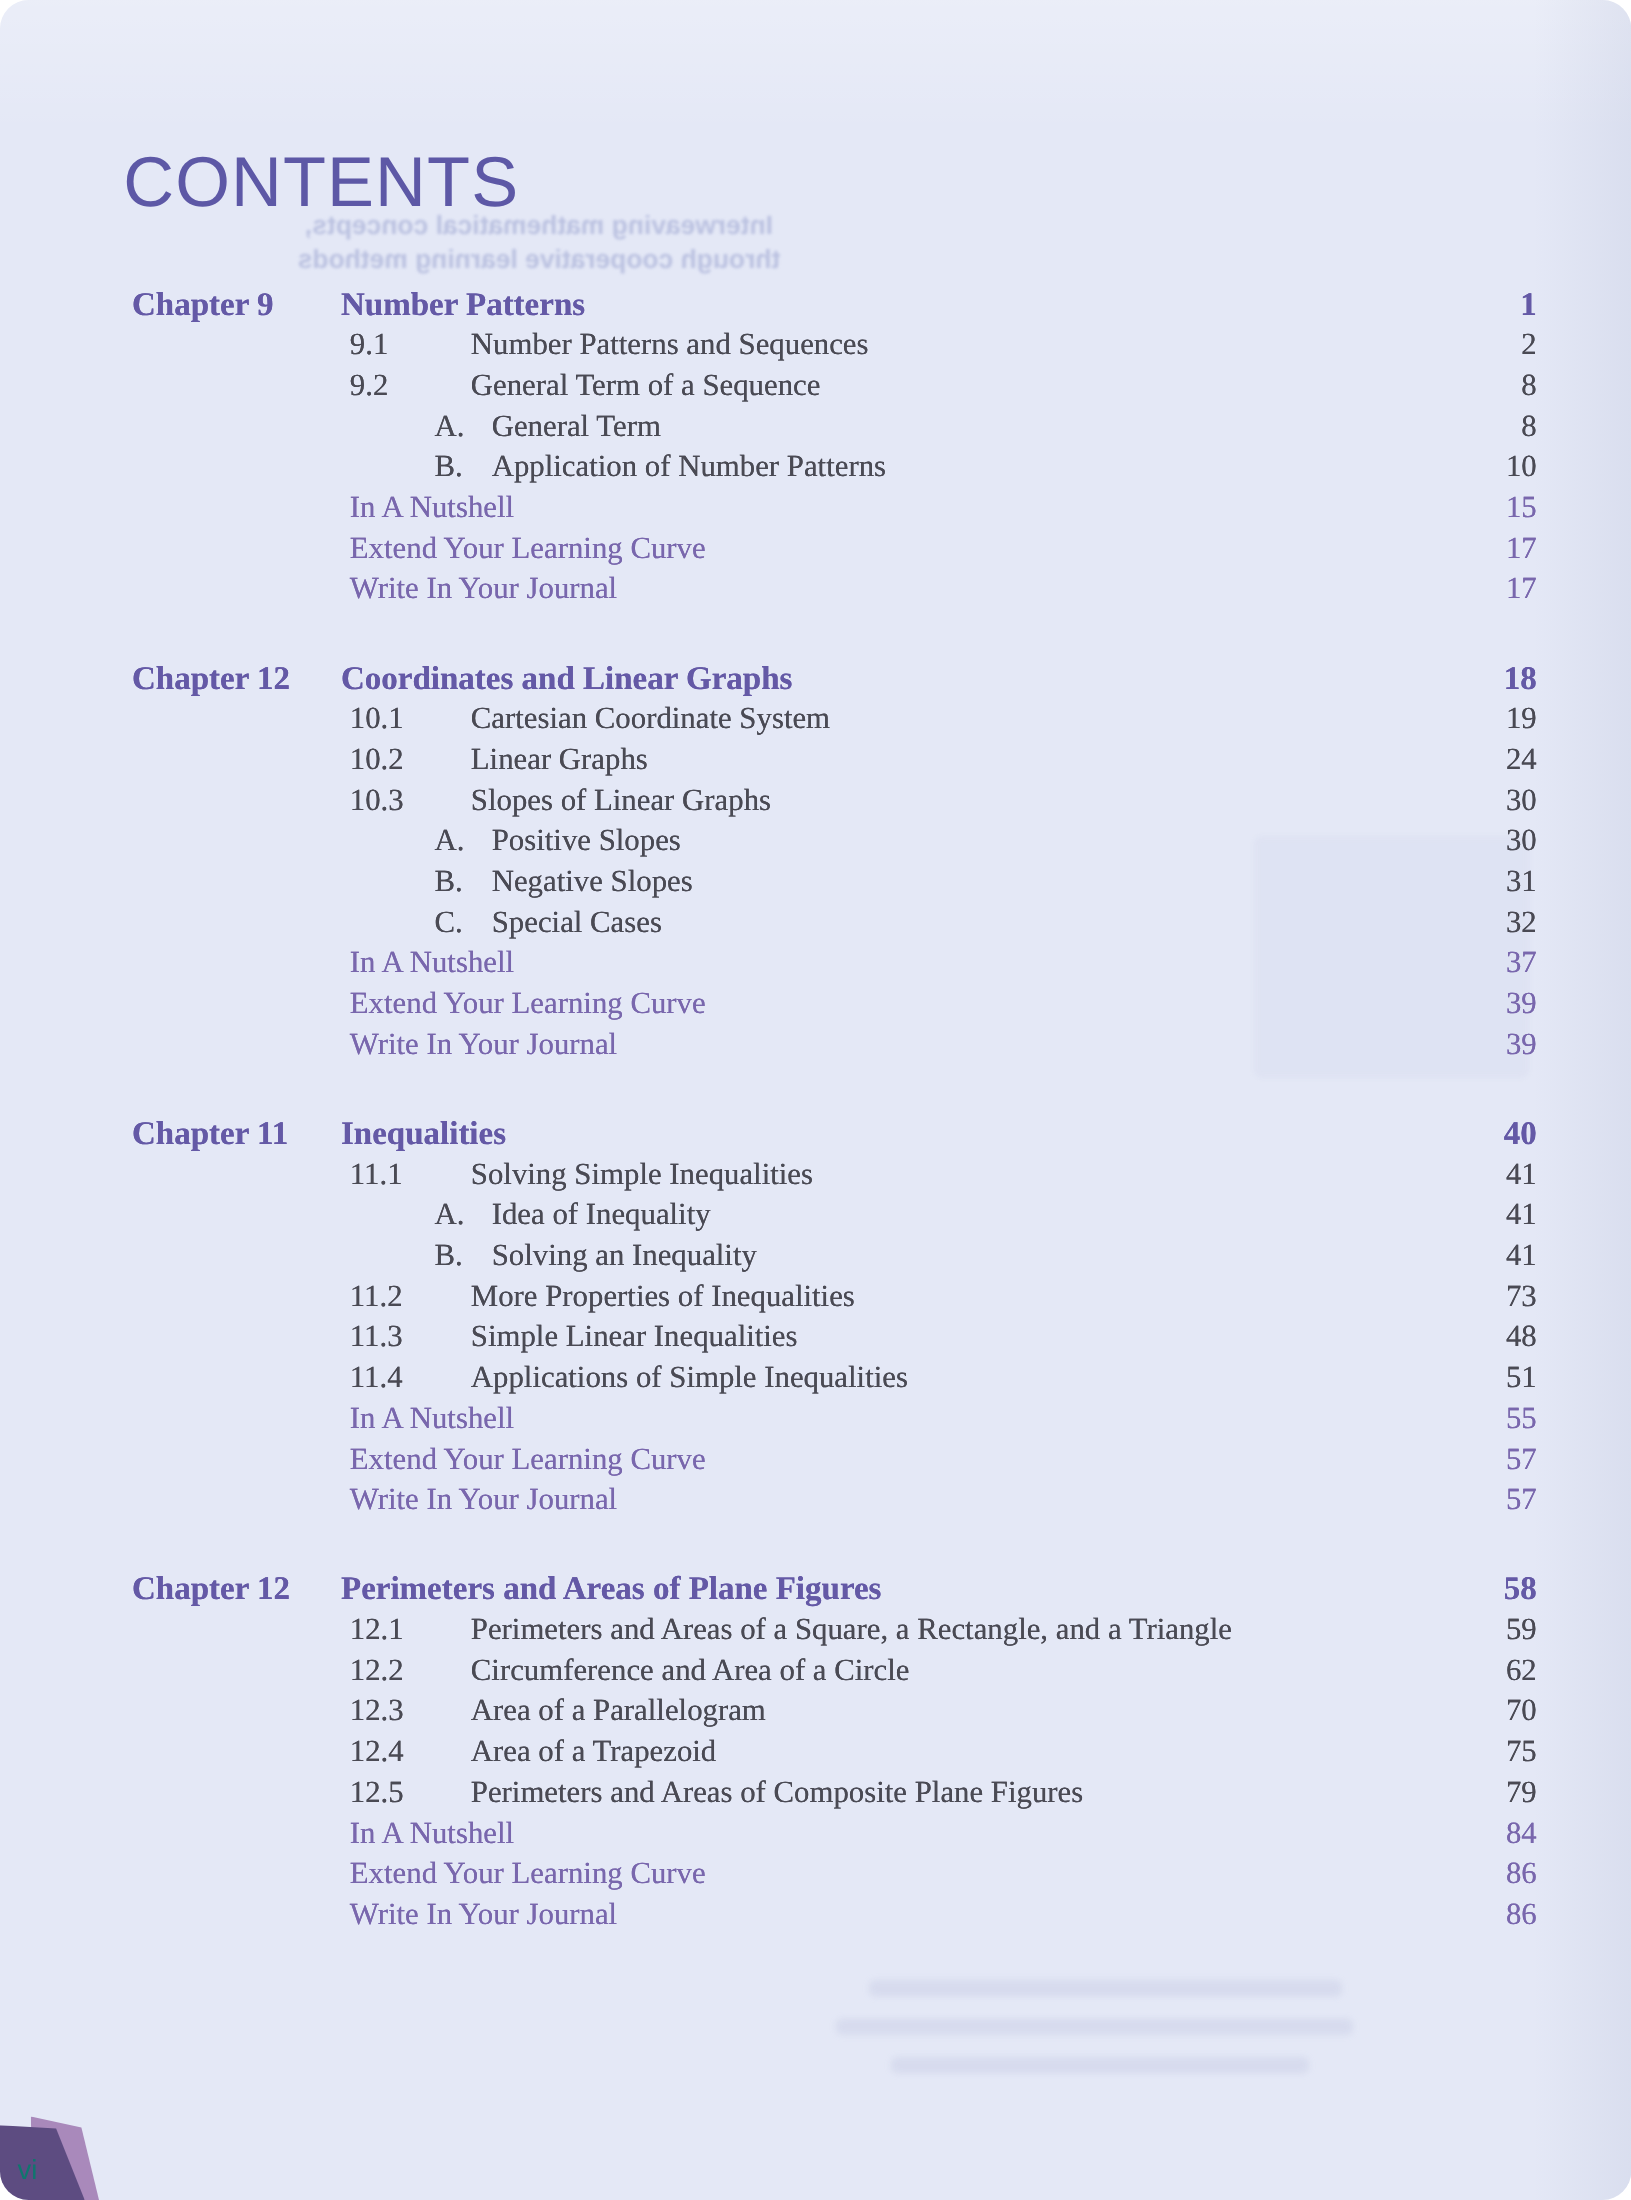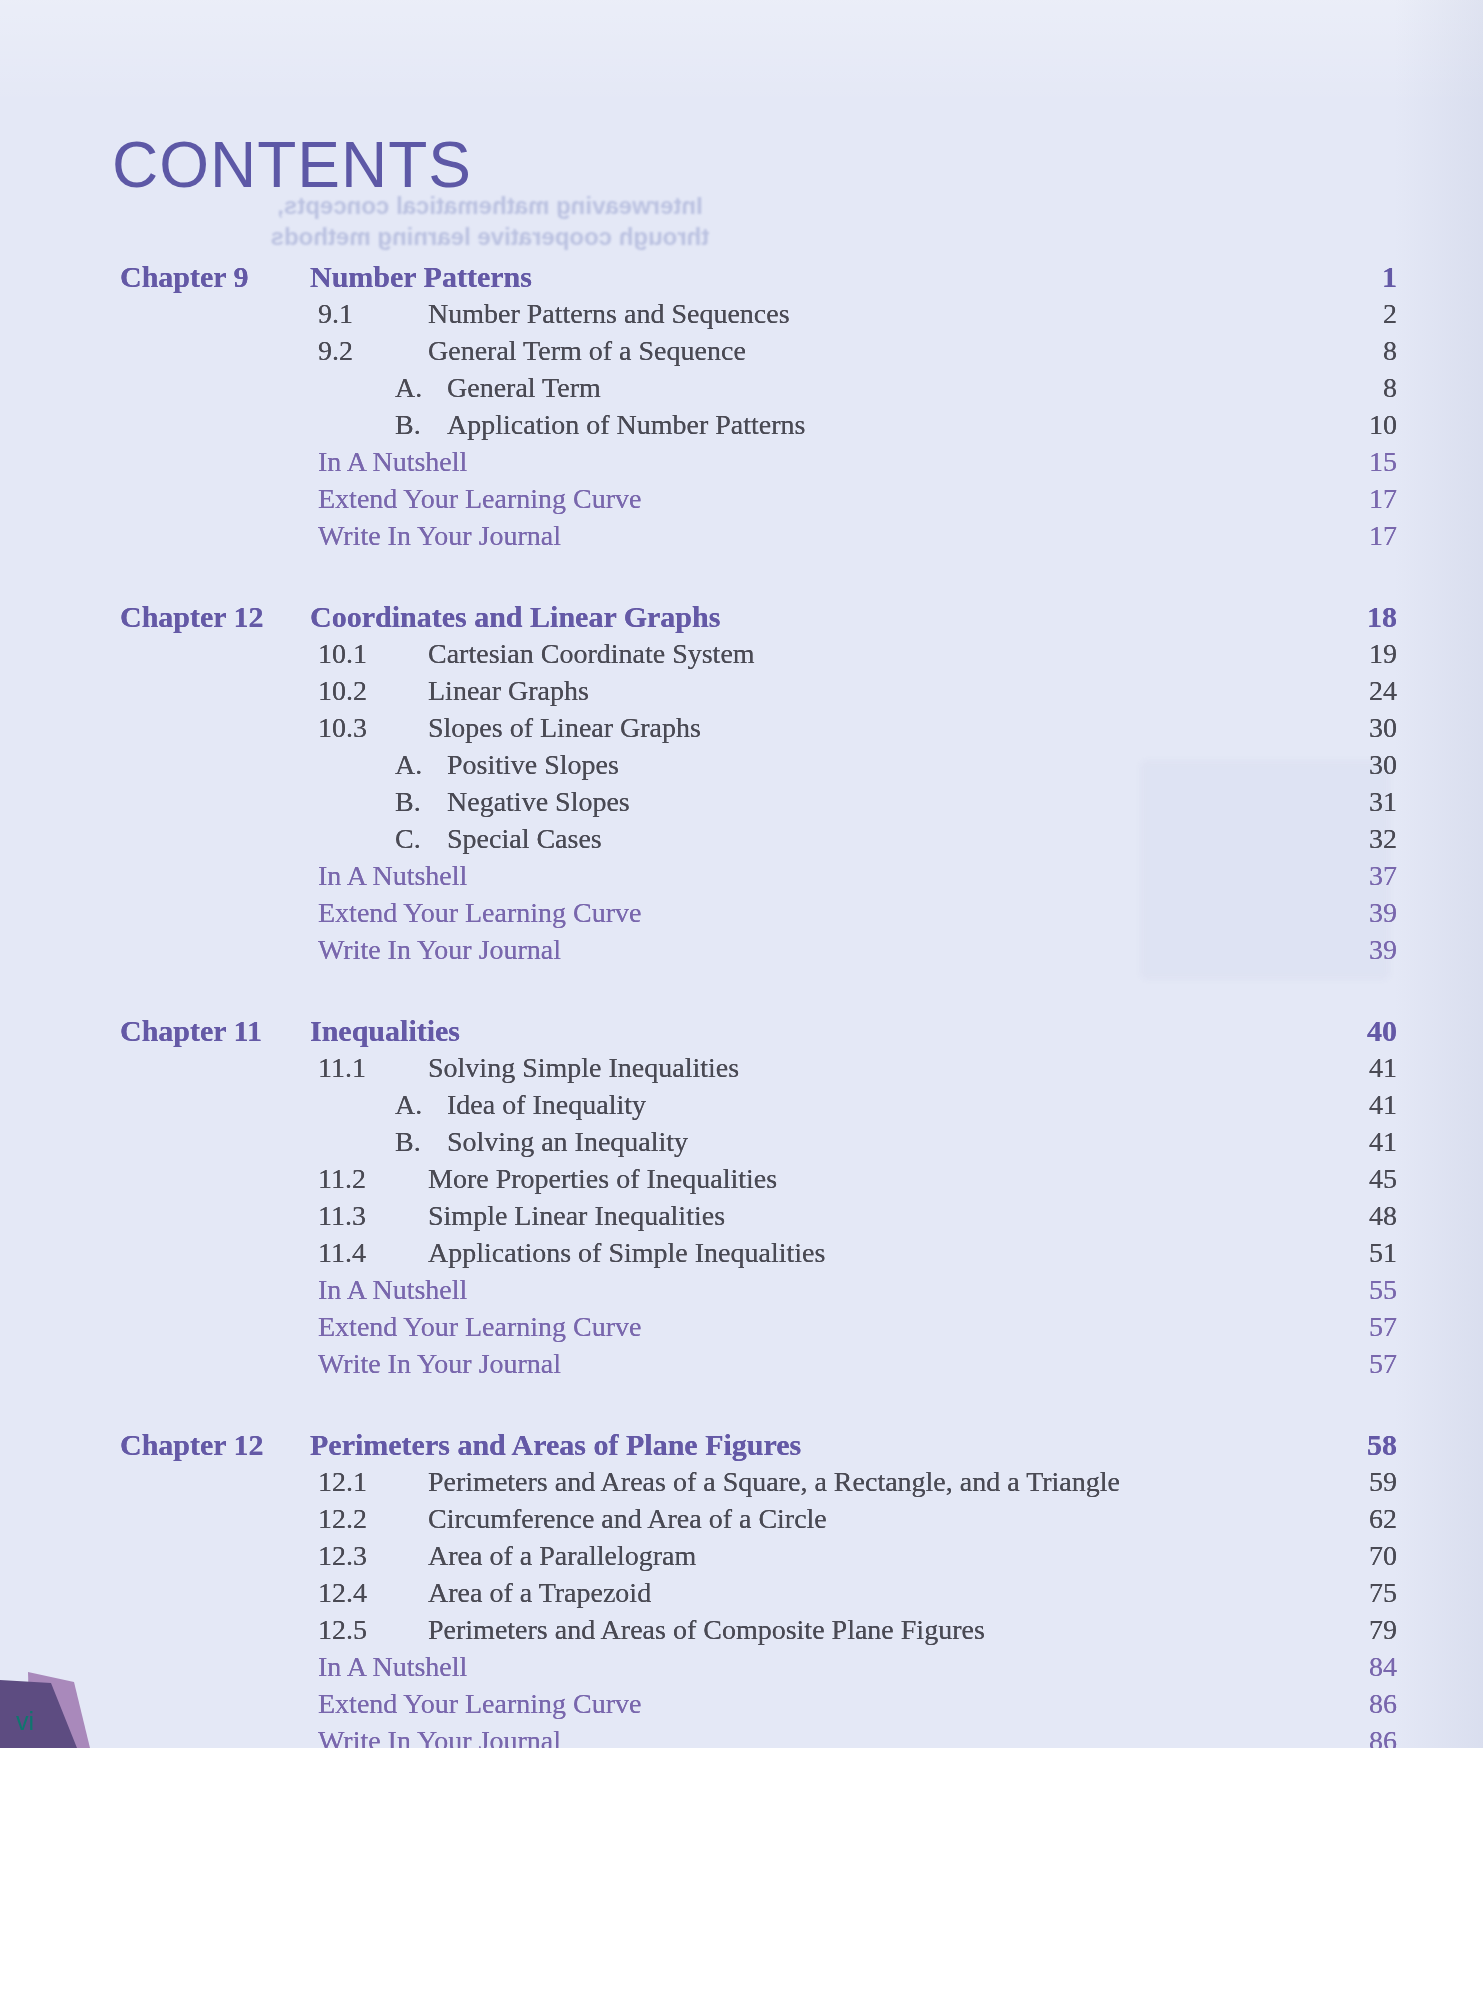--- a/index.html
+++ b/index.html
@@ -1,21 +1,22 @@
 <!DOCTYPE html>
 <html><head>
 <meta charset="utf-8">
 <style>
   html,body{margin:0;padding:0;}
   .page{
     position:relative;
-    width:1483px;height:1748px;
+    width:1483px;height:2000px;
     background:#e4e8f6;
     overflow:hidden;
     font-family:"Liberation Serif", serif;
+    border-radius:26px;
   }
   
   .page::before{
     content:"";position:absolute;inset:0;pointer-events:none;
     background:
       linear-gradient(to right, rgba(255,255,255,0) 94%, rgba(170,178,205,0.18) 100%),
       linear-gradient(to bottom, rgba(255,255,255,0.25) 0%, rgba(255,255,255,0) 6%);
   }
   .page-title{
     position:absolute;left:112px;top:128px;
@@ -197,21 +198,21 @@
           <span class="pg">41</span>
         </div>
         <div class="row sub">
           <span class="i-num">B.</span>
           <span class="i-title">Solving an Inequality</span>
           <span class="pg">41</span>
         </div>
         <div class="row section">
           <span class="i-num">11.2</span>
           <span class="i-title">More Properties of Inequalities</span>
-          <span class="pg">45</span>
+          <span class="pg">73</span>
         </div>
         <div class="row section">
           <span class="i-num">11.3</span>
           <span class="i-title">Simple Linear Inequalities</span>
           <span class="pg">48</span>
         </div>
         <div class="row section">
           <span class="i-num">11.4</span>
           <span class="i-title">Applications of Simple Inequalities</span>
           <span class="pg">51</span>

